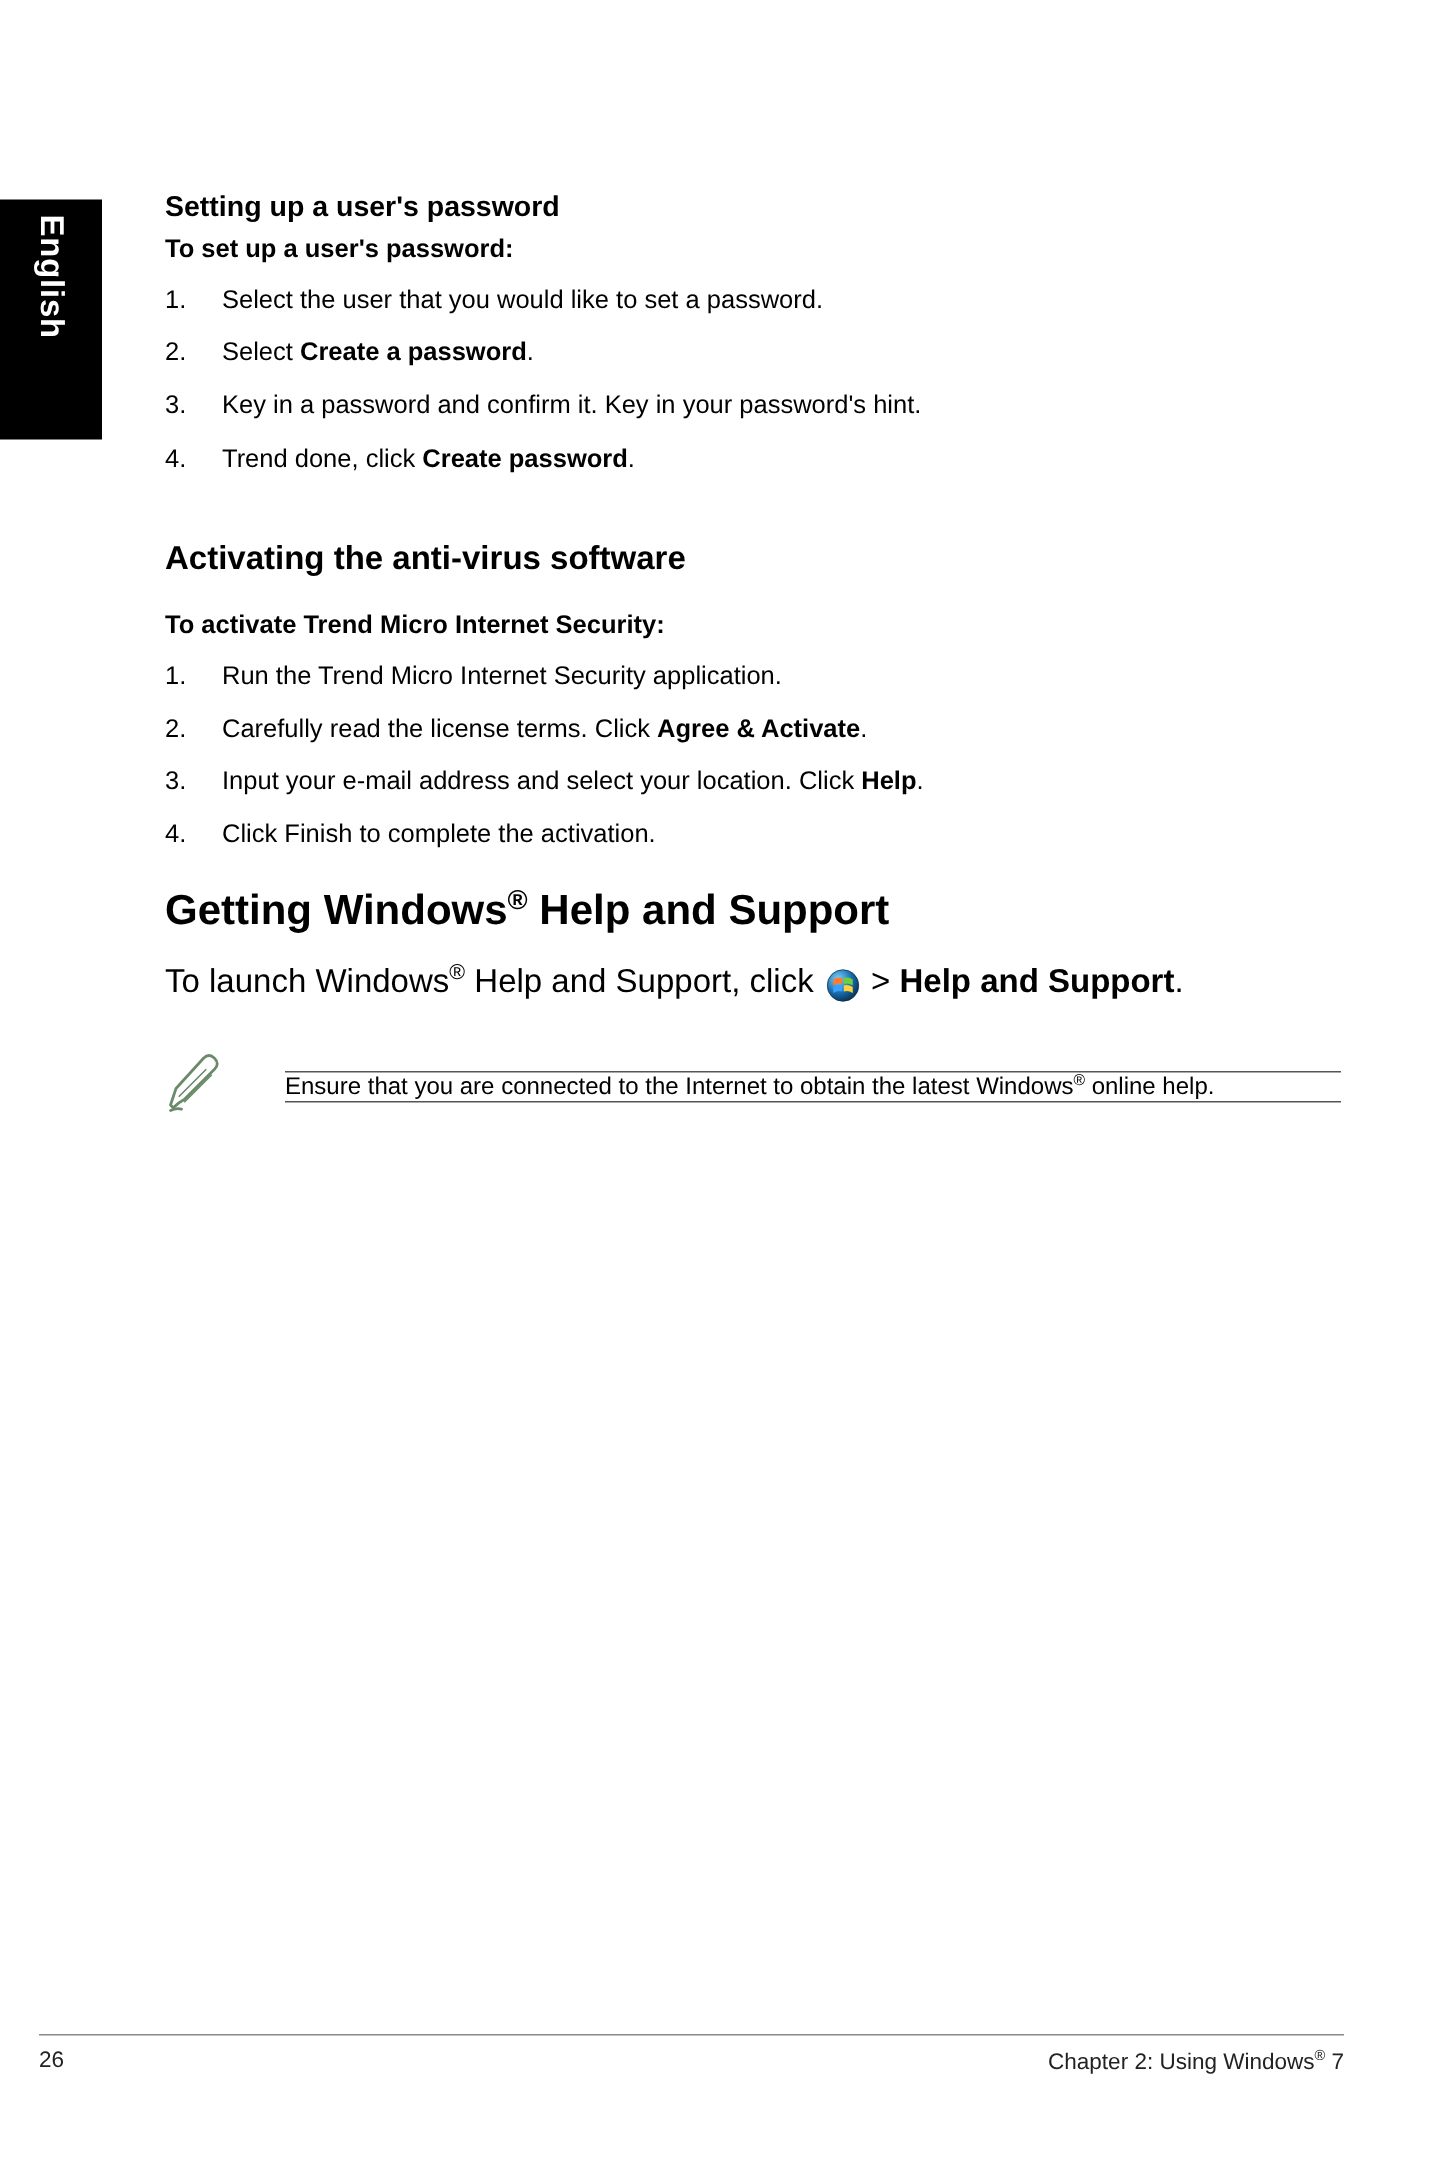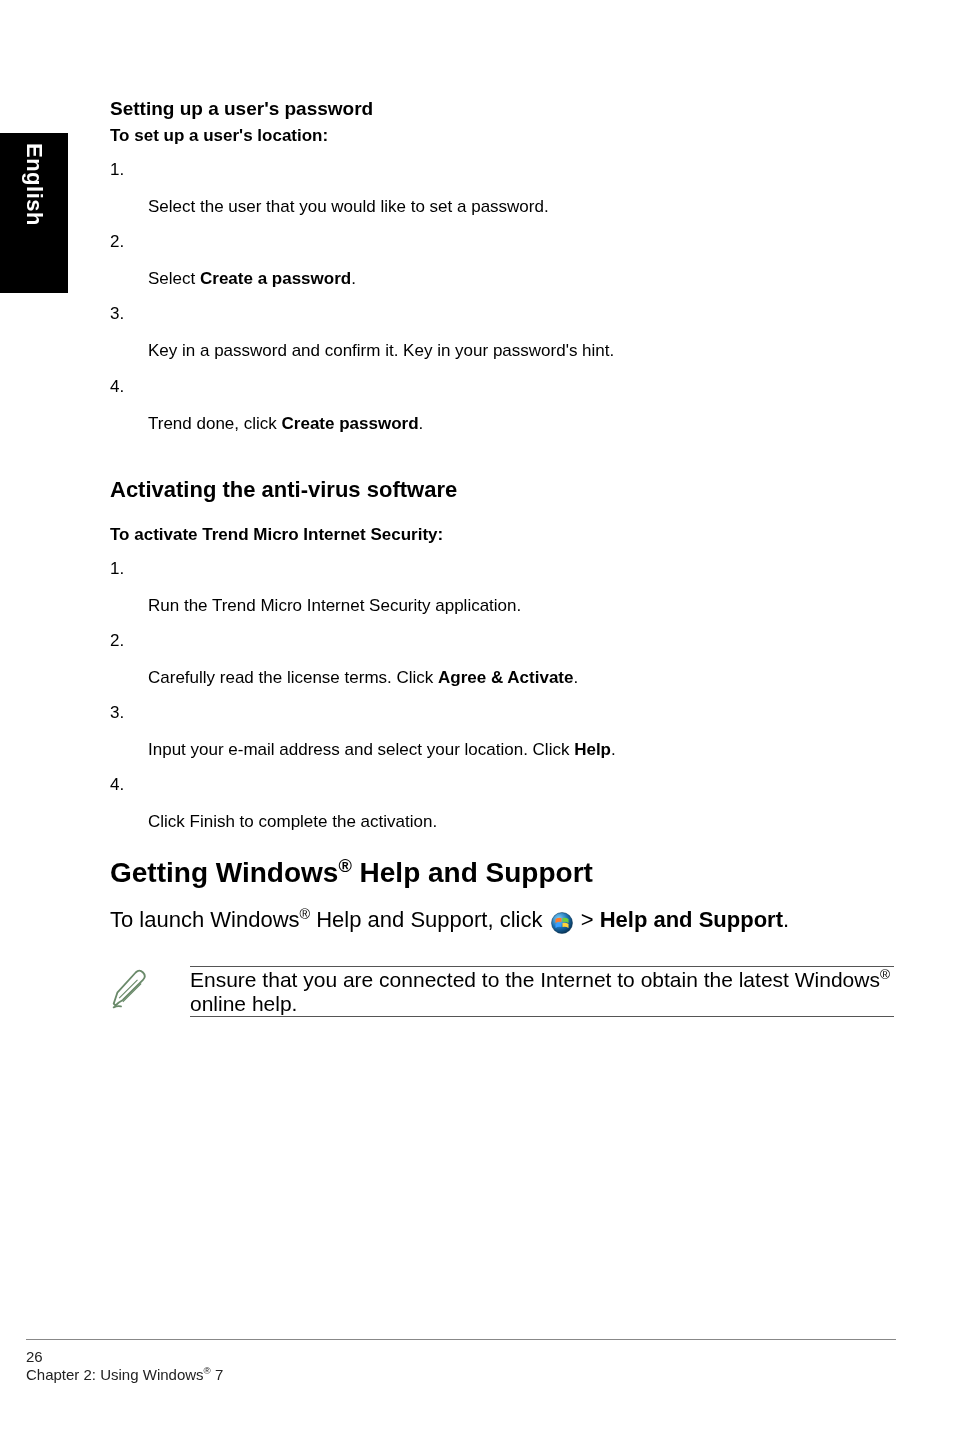--- a/index.html
+++ b/index.html
@@ -20,55 +20,54 @@
   .side-tab-text {
     writing-mode: vertical-rl;
     color: #fff;
     font-weight: bold;
     font-size: 22px;
     font-family: "Arial Black", Arial, sans-serif;
     letter-spacing: 0.5px;
   }
   .content {
     position: absolute;
-    top: 98px;
+    top: 128px;
     left: 110px;
     right: 60px;
   }
   .h3 { font-size: 19px; font-weight: bold; margin-bottom: 6px; }
   .h4 { font-size: 17px; font-weight: bold; margin-bottom: 10px; }
   .h2 { font-size: 22px; font-weight: bold; margin-top: 40px; margin-bottom: 10px; }
   .h1 { font-size: 28px; font-weight: bold; margin-top: 15px; margin-bottom: 10px; }
   .para { font-size: 17px; line-height: 1.4; margin-bottom: 16px; }
   .ol { margin-top: 8px; margin-bottom: 20px; }
   .li { font-size: 17px; line-height: 1.6; margin-bottom: 8px; display: flex; }
   .li .num { width: 38px; flex-shrink: 0; }
-  .li .txt { flex: 1; margin-top: 37px; }
+  .li .txt { flex: 1; }
   .bold { font-weight: bold; }
   .sup { font-size: 0.65em; vertical-align: super; }
   .note-block {
     margin-top: 30px;
     display: flex;
     align-items: center;
     gap: 30px;
   }
   .note-icon-wrap { width: 50px; flex-shrink: 0; }
-  .note-lines { flex: 1; border-top: 1px solid #555; border-bottom: 1px solid #555; padding: 0 0; font-size: 21px; }
+  .note-lines { flex: 1; border-top: 1px solid #555; border-bottom: 1px solid #555; padding: 0 0; font-size: 16px; }
   .footer {
     position: absolute;
     bottom: 55px;
     left: 26px;
     right: 58px;
     border-top: 1px solid #888;
     padding-top: 8px;
     display: flex;
     justify-content: space-between;
     font-size: 15px;
     color: #222;
-    flex-direction: column;
   }
   .pen-svg { width: 44px; height: 44px; }
   .start-orb {
     display: inline-block;
     width: 22px;
     height: 22px;
     vertical-align: middle;
     margin: 0 2px;
   }
   .launch-line { font-size: 22px; line-height: 1.5; margin-top: 14px; margin-bottom: 10px; }
@@ -78,21 +77,21 @@
 
 <div class="page">
 
   <div class="side-tab">
     <span class="side-tab-text">English</span>
   </div>
 
   <div class="content">
 
     <div class="h3">Setting up a user's password</div>
-    <div class="h4">To set up a user's location:</div>
+    <div class="h4">To set up a user's password:</div>
     <div class="ol">
       <div class="li">
         <span class="num">1.</span>
         <span class="txt">Select the user that you would like to set a password.</span>
       </div>
       <div class="li">
         <span class="num">2.</span>
         <span class="txt"><span>Select </span><span class="bold">Create a password</span><span>.</span></span>
       </div>
       <div class="li">

